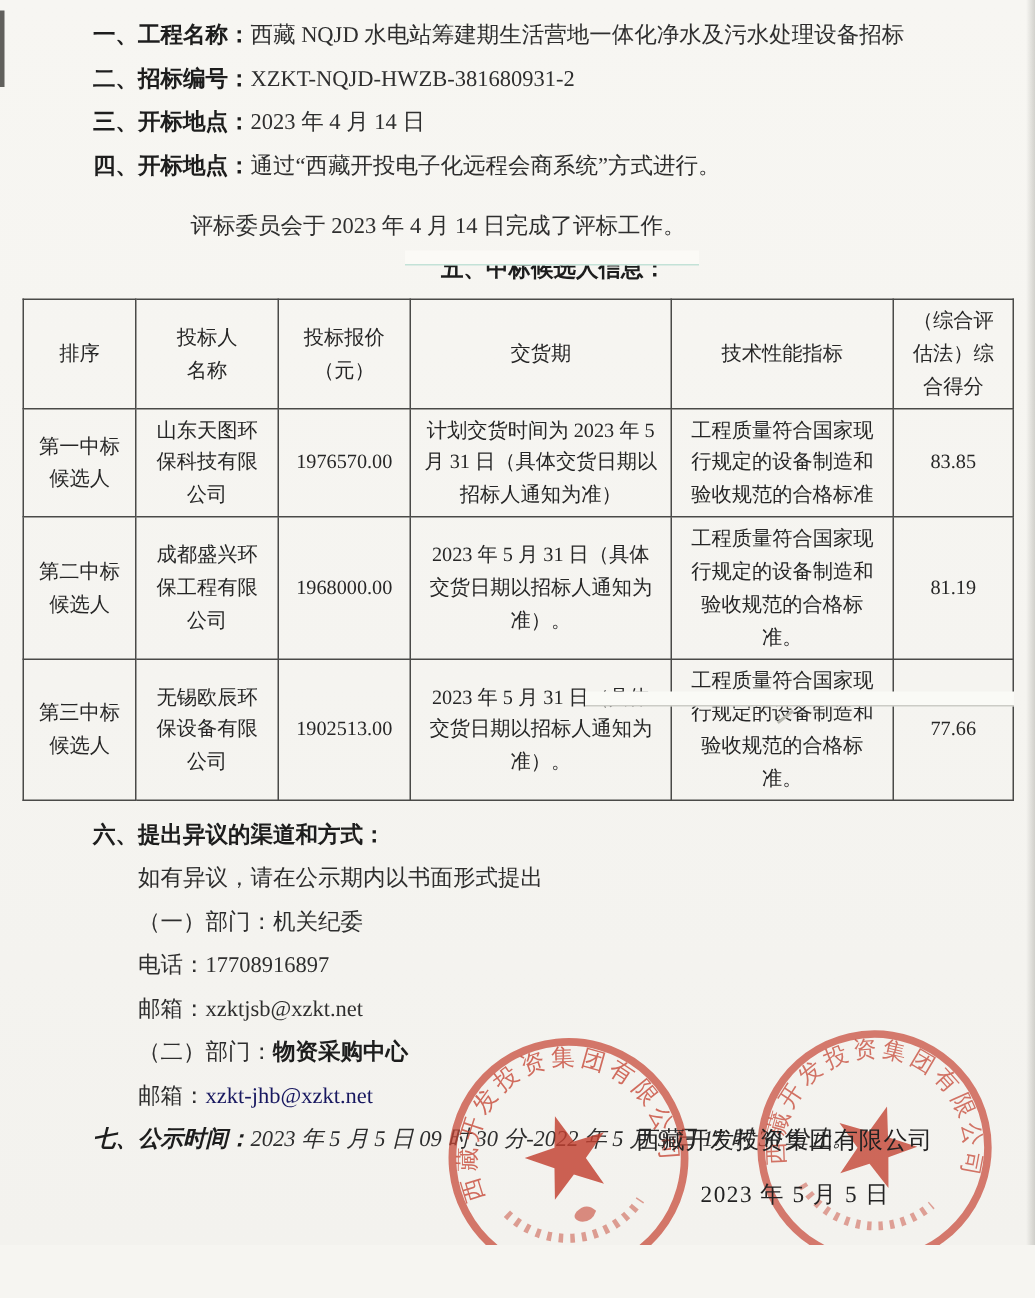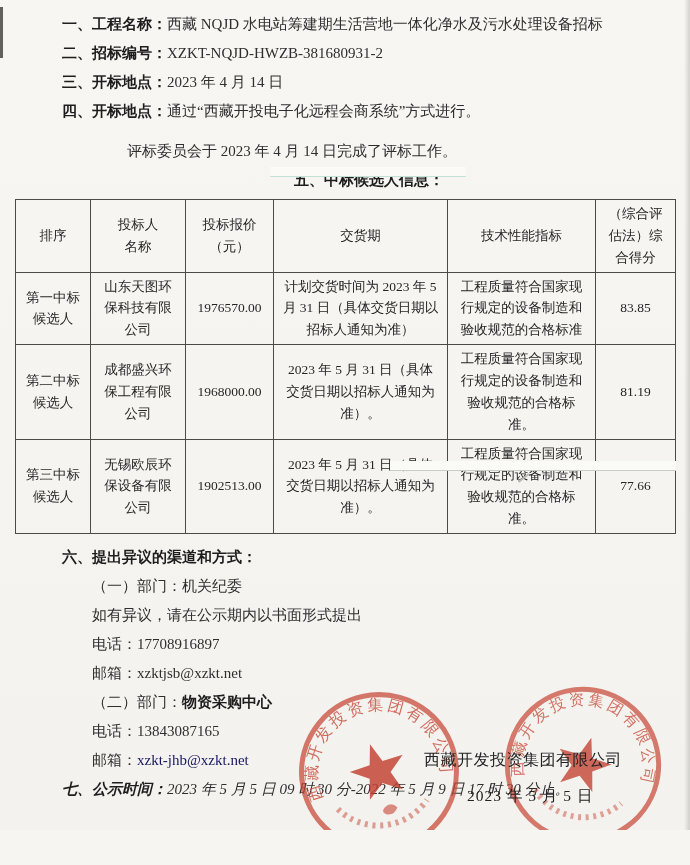--- a/index.html
+++ b/index.html
@@ -130,35 +130,32 @@
 公司</td>
           <td>1902513.00</td>
           <td class="left">2023 年 5 月 31 日（具体交货日期以招标人通知为准）。</td>
           <td class="left">工程质量符合国家现行规定的设备制造和验收规范的合格标准。</td>
           <td>77.66</td>
         </tr>
       </tbody>
     </table>
 
     <div class="line heading bold">六、提出异议的渠道和方式：</div>
+    <div class="line sub-line">如有异议，请在公示期内以书面形式提出</div>
     <div class="line sub-line">
       <span>（一）部门：</span><span>机关纪委</span>
     </div>
-    <div class="line sub-line">如有异议，请在公示期内以书面形式提出</div>
     <div class="line sub-line">
       <span>电话：</span><span>17708916897</span>
     </div>
     <div class="line sub-line">
       <span>邮箱：</span><span>xzktjsb@xzkt.net</span>
     </div>
     <div class="line sub-line">
       <span>（二）部门：</span><span class="bold">物资采购中心</span>
-    </div>
-    <div class="line sub-line">
-      <span>电话：</span><span>13843087165</span>
     </div>
     <div class="line sub-line">
       <span>邮箱：</span><a class="email-link">xzkt-jhb@xzkt.net</a>
     </div>
     <div class="line pub-line">
       <span class="bold">七、公示时间：</span><span>2023 年 5 月 5 日 09 时 30 分-2022 年 5 月 9 日 17 时 30 分止。</span>
     </div>
 
   </div>
 

